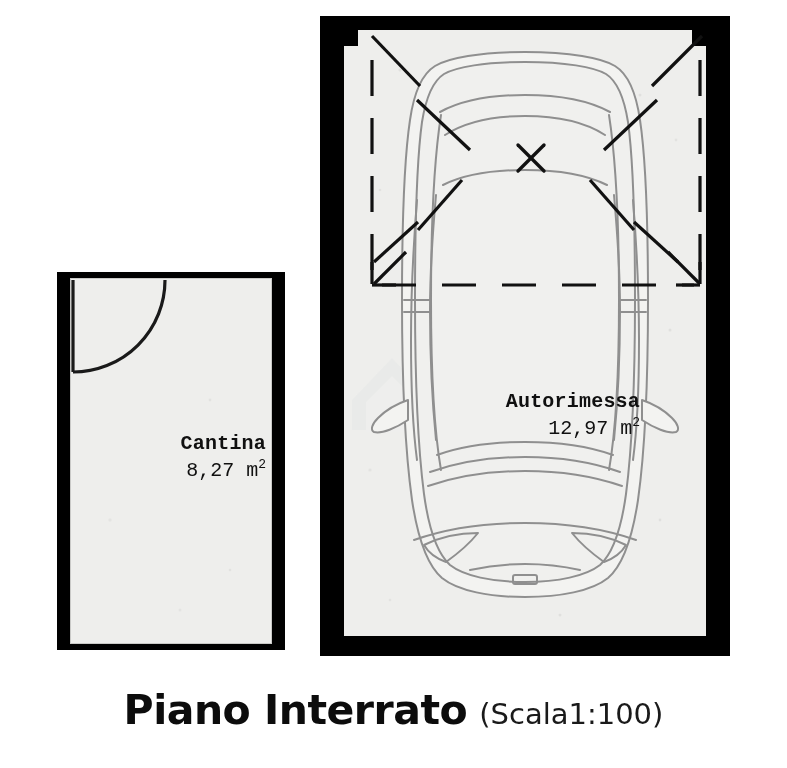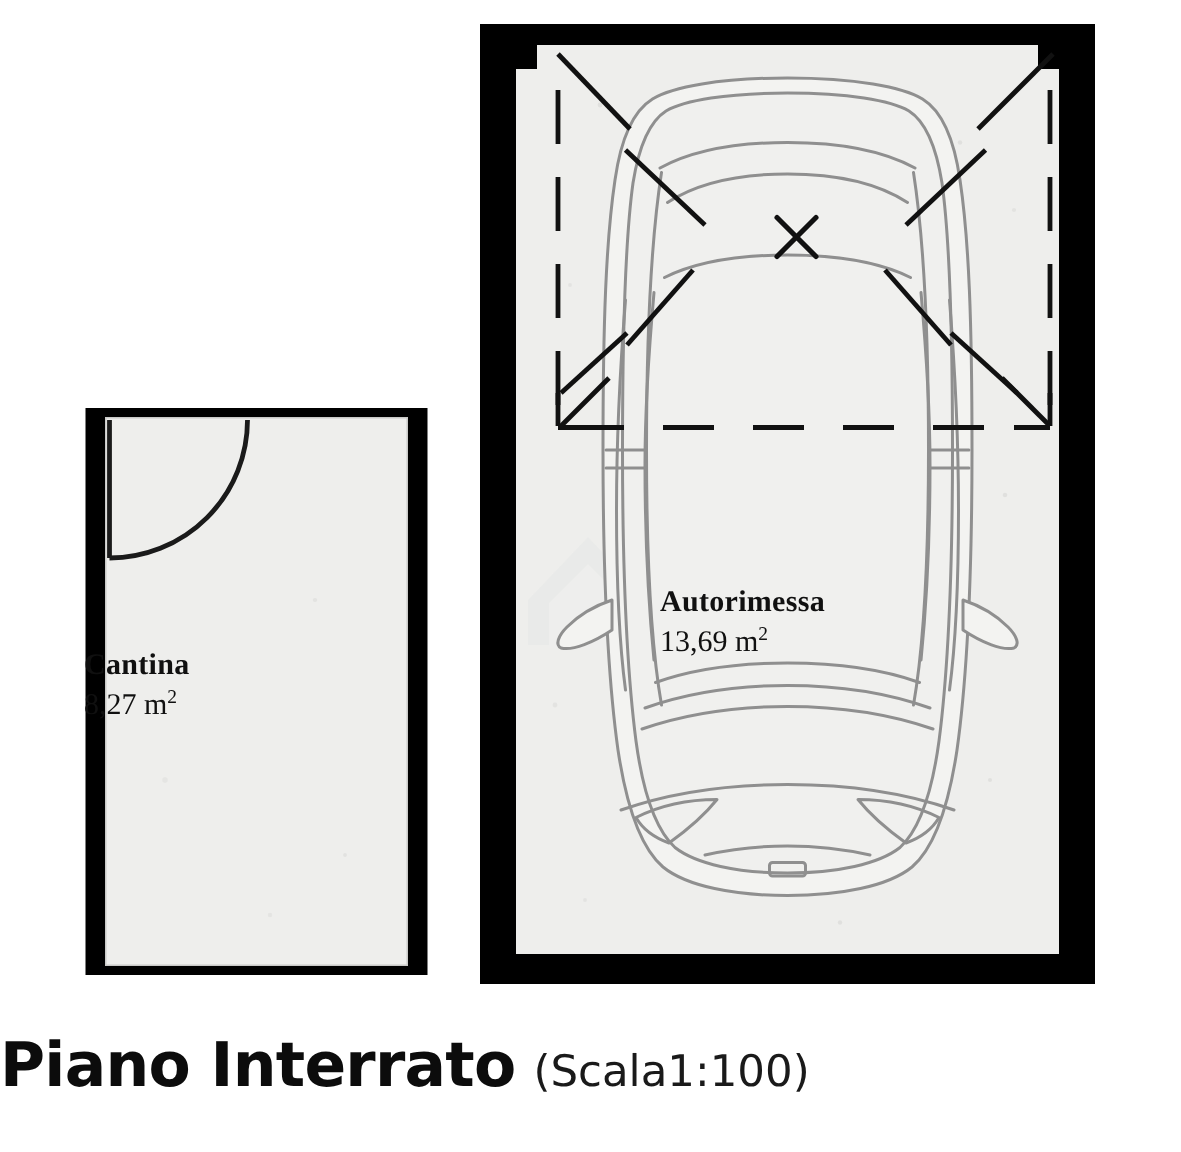--- a/index.html
+++ b/index.html
@@ -23,44 +23,45 @@
     top: 0;
     width: 787px;
     height: 768px;
     display: block;
   }
   .plan-title-wrap {
     position: absolute;
     left: 0;
     top: 686px;
     width: 787px;
+    text-align: center;
     white-space: nowrap;
   }
   .plan-title-main {
     font-family: "DejaVu Sans", sans-serif;
     font-weight: bold;
     font-size: 41px;
     letter-spacing: -0.5px;
     color: #0c0c0c;
     vertical-align: baseline;
   }
   .plan-title-scale {
     font-family: "DejaVu Sans", sans-serif;
     font-weight: normal;
     font-size: 29px;
     color: #1a1a1a;
     vertical-align: baseline;
     margin-left: 12px;
   }
   .room-label {
     position: absolute;
-    text-align: left;
+    text-align: right;
     white-space: nowrap;
     color: #101010;
-    font-family: Liberation Serif, serif;
+    font-family: Liberation Mono, monospace;
   }
   .room-name {
     display: block;
     font-weight: bold;
     font-size: 20px;
     letter-spacing: 0.2px;
   }
   .room-area {
     display: block;
     font-weight: normal;
@@ -243,20 +244,20 @@
     </g>
   </svg>
 
   <div class="room-label" id="cantina-label">
     <span class="room-name">Cantina</span>
     <span class="room-area"><span>8,27 m</span><sup>2</sup></span>
   </div>
 
   <div class="room-label" id="autorimessa-label">
     <span class="room-name">Autorimessa</span>
-    <span class="room-area"><span>13,69 m</span><sup>2</sup></span>
+    <span class="room-area"><span>12,97 m</span><sup>2</sup></span>
   </div>
 
   <div class="plan-title-wrap">
     <span class="plan-title-main">Piano Interrato</span><span class="plan-title-scale">(Scala1:100)</span>
   </div>
 
 </div>
 
 </body></html>

